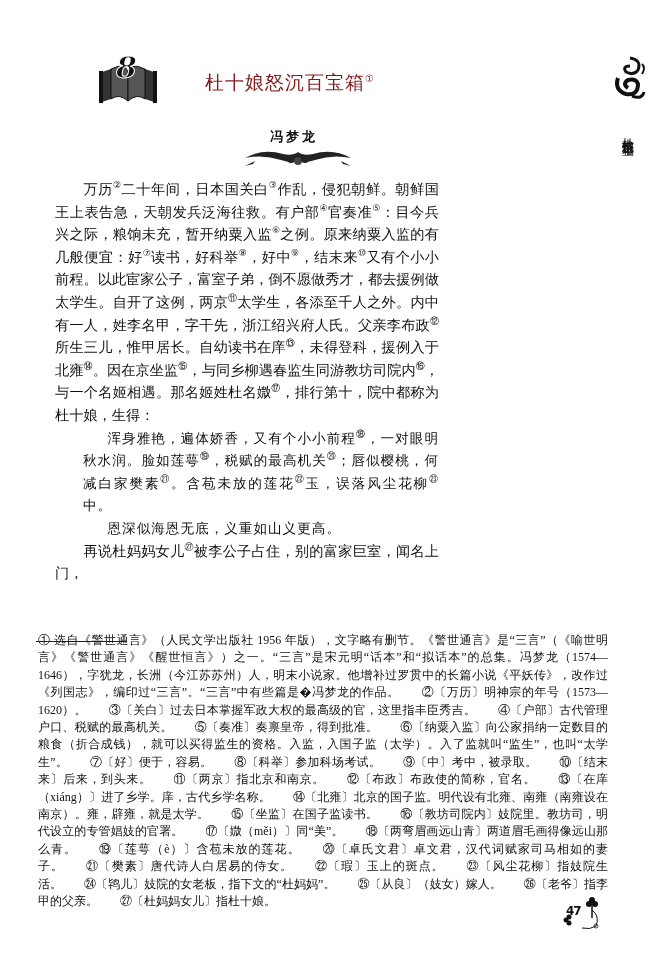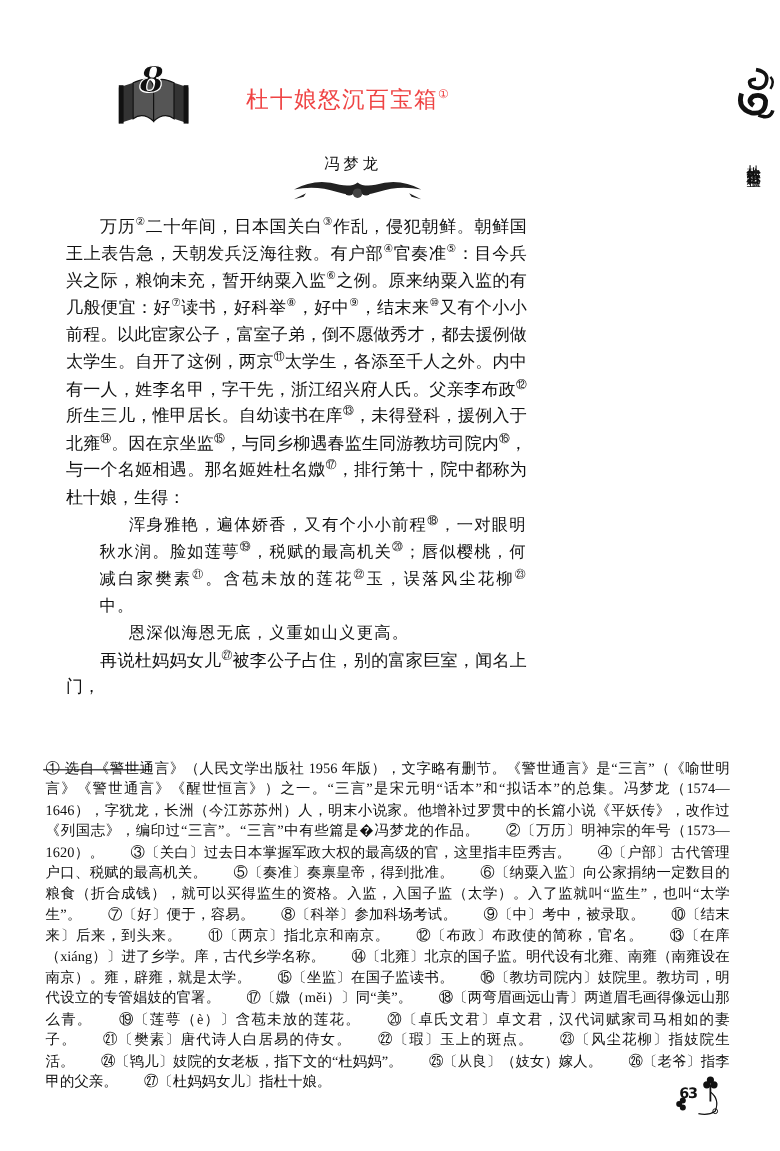--- a/index.html
+++ b/index.html
@@ -7,24 +7,24 @@
          font-family:"DejaVu Serif", "Liberation Serif", serif; color:#111; }
   .page { position:absolute; left:0; top:0; width:650px; height:959px; }
 
   
   .chapter-icon { position:absolute; left:97px; top:55px; width:62px; height:50px; }
   .chapter-num { position:absolute; left:116px; top:50px; font-family:"DejaVu Serif", serif;
                  font-weight:bold; font-size:30px; color:#111; font-style:italic;
                  -webkit-text-stroke:1px #fff; }
 
   .title { position:absolute; left:205px; top:70px; font-size:19px; letter-spacing:1px;
-           font-family:"DejaVu Sans", sans-serif; color:#ef4444; }
+           font-family:"DejaVu Sans", sans-serif; color:#7f1d1d; }
   .title sup { font-size:10px; vertical-align:super; }
 
-  .author { position:absolute; left:270px; top:128px; font-size:13px; font-weight:normal;
+  .author { position:absolute; left:270px; top:128px; font-size:13px; font-weight:bold;
             letter-spacing:3px; font-family:"DejaVu Sans", sans-serif; }
   .ribbon { position:absolute; left:243px; top:144px; width:110px; height:24px; }
 
   .corner-ornament { position:absolute; left:612px; top:56px; width:36px; height:48px; }
   .side-tab { position:absolute; left:620px; top:128px; width:14px; font-size:12px;
               line-height:13px; font-family:"DejaVu Sans", sans-serif;
               writing-mode:vertical-rl; letter-spacing:1px; }
 
   .body { position:absolute; left:36px; top:178px; width:384px; font-size:14.2px;
           line-height:22.6px; font-family:"DejaVu Sans", sans-serif; color:#111;margin-left:19px; }
@@ -105,15 +105,15 @@
     <circle cx="30" cy="4" r="3" fill="#111"></circle>
       <circle cx="27" cy="8" r="3" fill="#111"></circle>
       <circle cx="33" cy="8" r="3" fill="#111"></circle>
     <line x1="30" y1="8" x2="30" y2="22" stroke="#111" stroke-width="1.5"></line>
     <circle cx="4" cy="24" r="2.5" fill="#111"></circle>
       <circle cx="7" cy="21" r="2.5" fill="#111"></circle>
       <circle cx="7" cy="27" r="2.5" fill="#111"></circle>
     <path d="M30 14 Q38 20 34 30 Q28 34 20 32" fill="none" stroke="#111" stroke-width="1"></path>
     <circle cx="34" cy="30" r="2" fill="none" stroke="#111" stroke-width="0.8"></circle>
   </svg>
-  <div class="page-num-text">63</div>
+  <div class="page-num-text">47</div>
 
 </div>
 
 </body></html>

